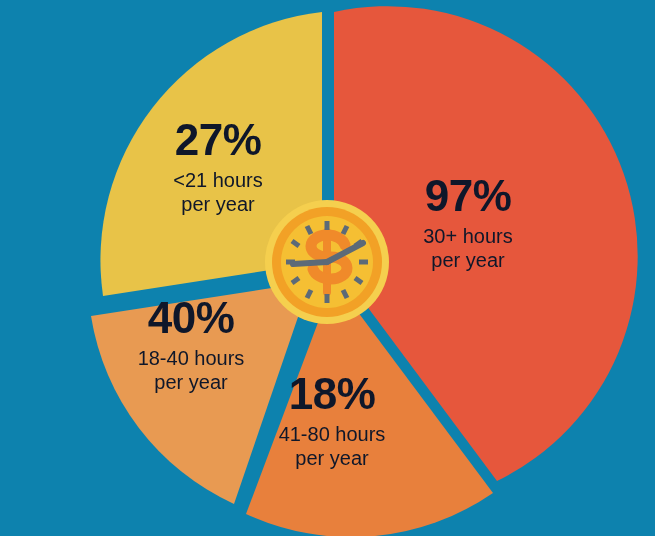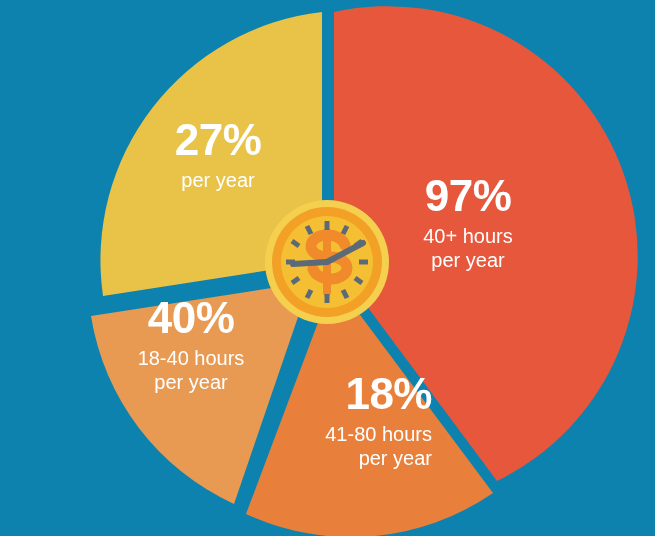--- a/index.html
+++ b/index.html
@@ -23,21 +23,21 @@
     position: absolute;
     left: 0;
     top: 0;
     width: 655px;
     height: 536px;
     display: block;
   }
   .seg-label {
     position: absolute;
     text-align: center;
-    color: #ffffff;
+    color: #0f172a;
     line-height: 1.0;
     pointer-events: none;
     user-select: none;
   }
   .seg-pct {
     font-size: 44px;
     font-weight: bold;
     letter-spacing: -0.5px;
     line-height: 1.0;
     display: block;
@@ -49,21 +49,21 @@
     line-height: 1.18;
     display: block;
     white-space: nowrap;
   }
   .seg-sub .l2 { display: block; }
 
   
   #label-0 { left: 378px; top: 174px; width: 180px; }
   #label-1 { left: 128px; top: 118px; width: 180px; }
   #label-2 { left: 96px; top: 296px; width: 190px; }
-  #label-3 { left: 232px; top: 372px; width: 200px; text-align: right; }
+  #label-3 { left: 232px; top: 372px; width: 200px; }
 </style>
 </head>
 <body style="background: rgb(13, 130, 174);">
 
 <div id="stage" style="background: rgb(13, 130, 174);">
 
   <svg id="pie-svg" viewBox="0 0 655 536">
 
     <path id="slice-0" d="M 334 262 L 334 12 A 250 250 0 0 1 497 481 Z" fill="#e6573c"></path>
 
@@ -105,28 +105,29 @@
       <g stroke="#5c6a78" stroke-linecap="round">
         <line x1="327" y1="262" x2="293" y2="264" stroke-width="6"></line>
         <line x1="327" y1="262" x2="363" y2="243" stroke-width="6"></line>
       </g>
     </g>
   </svg>
 
   <div class="seg-label" id="label-0">
     <span class="seg-pct">97%</span>
     <span class="seg-sub">
-      <span>40+ hours</span>
+      <span>30+ hours</span>
       <span class="l2">per year</span>
     </span>
   </div>
 
   <div class="seg-label" id="label-1">
     <span class="seg-pct">27%</span>
     <span class="seg-sub">
+      <span>&lt;21 hours</span>
       <span class="l2">per year</span>
     </span>
   </div>
 
   <div class="seg-label" id="label-2">
     <span class="seg-pct">40%</span>
     <span class="seg-sub">
       <span>18-40 hours</span>
       <span class="l2">per year</span>
     </span>

